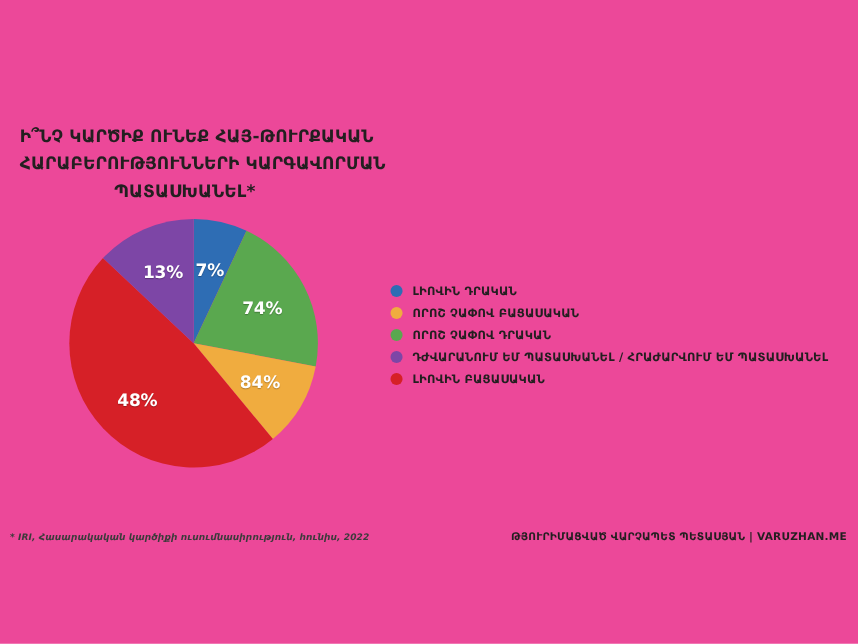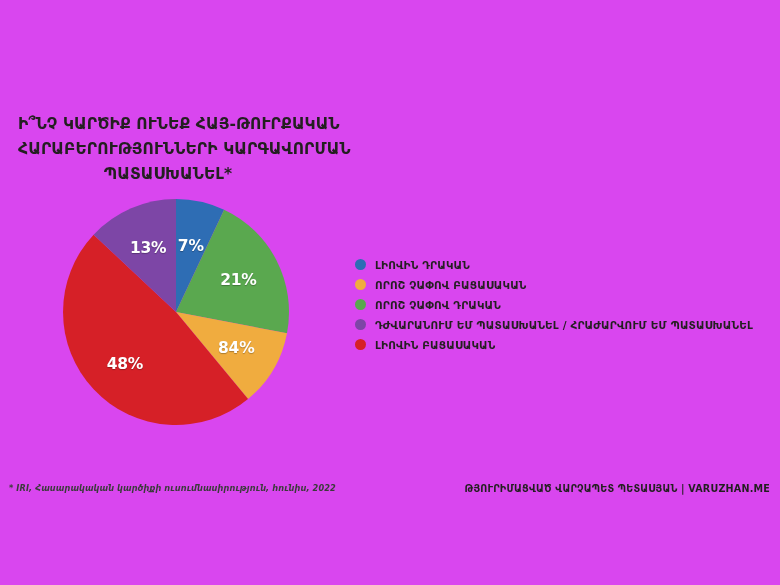--- a/index.html
+++ b/index.html
@@ -14,21 +14,21 @@
     overflow: hidden;
     position: relative;
   }
 
   #canvas {
     position: absolute;
     left: 0;
     top: 0;
     width: 780px;
     height: 585px;
-    background: #d946ef;
+    background: #ec4899;
   }
 
   
   #chart-title {
     position: absolute;
     left: 18px;
     top: 112px;
     width: 300px;
     text-align: center;
     color: #231f20;
@@ -134,21 +134,21 @@
       <g id="pie-slices">
           <path d="M 114 114 L 114.00 1.00 A 113 113 0 0 1 162.11 11.75 Z" fill="#2e6db4"></path>
           <path d="M 114 114 L 162.11 11.75 A 113 113 0 0 1 225.00 135.17 Z" fill="#5aa84f"></path>
           <path d="M 114 114 L 225.00 135.17 A 113 113 0 0 1 186.03 201.07 Z" fill="#f0ac3f"></path>
           <path d="M 114 114 L 186.03 201.07 A 113 113 0 0 1 31.63 36.65 Z" fill="#d62027"></path>
           <path d="M 114 114 L 31.63 36.65 A 113 113 0 0 1 114.00 1.00 Z" fill="#7d46a6"></path>
         </g>
     </svg>
     <div id="pie-labels">
         <div class="slice-label" style="left: 128.8px; top: 47.8px;">7%</div>
-        <div class="slice-label" style="left: 176.4px; top: 82.2px;">21%</div>
+        <div class="slice-label" style="left: 176.4px; top: 82.2px;">74%</div>
         <div class="slice-label" style="left: 174.3px; top: 149.7px;">84%</div>
         <div class="slice-label" style="left: 62.9px; top: 166px;">48%</div>
         <div class="slice-label" style="left: 86.2px; top: 49.7px;">13%</div>
       </div>
   </div>
 
   <div id="legend">
       <div class="legend-row">
         <span class="legend-swatch" style="background: rgb(46, 109, 180);"></span>
         <span class="legend-label">ԼԻՈՎԻՆ ԴՐԱԿԱՆ</span>

